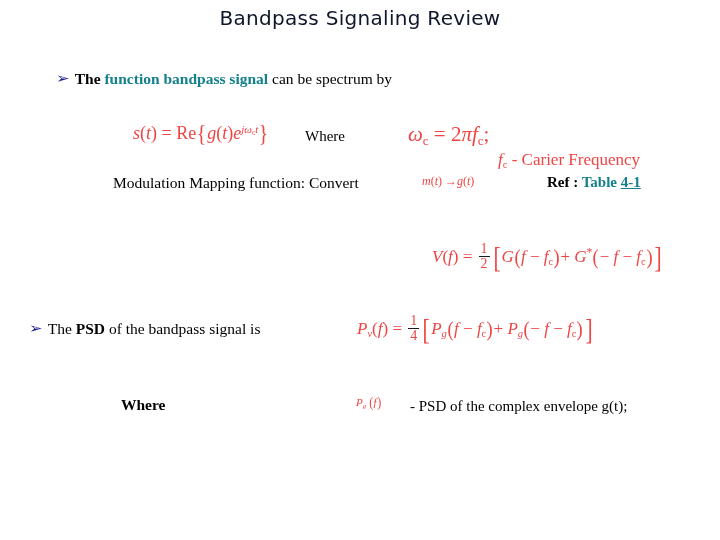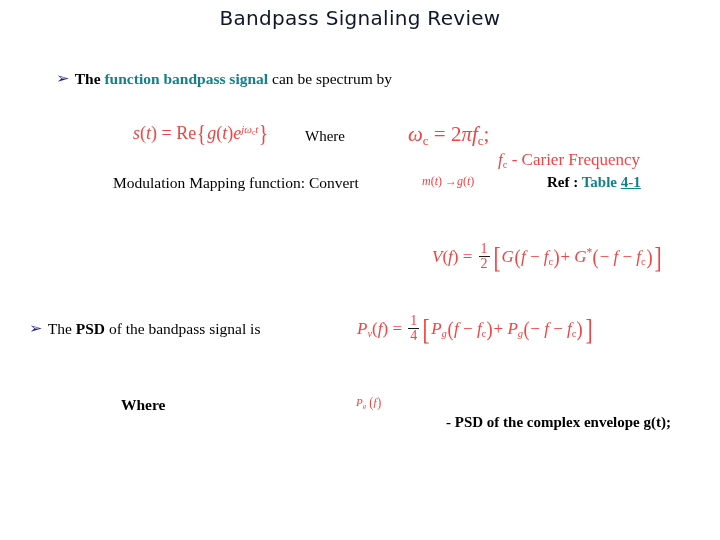--- a/index.html
+++ b/index.html
@@ -181,15 +181,15 @@
   <div class="math" style="top:312px; left:357px; font-size:17px;">
     <i>P</i><sub class="s">v</sub>(<i>f</i>) <span class="up">=</span> <span class="frac"><span class="num up">1</span><span class="den up">4</span></span><span class="bigbr">[</span><i>P</i><sub class="s">g</sub><span class="medbr">(</span><i>f</i> <span class="up">−</span> <i>f</i><sub class="sn">c</sub><span class="medbr">)</span><span class="up">+</span> <i>P</i><sub class="s">g</sub><span class="medbr">(</span><span class="up">−</span> <i>f</i> <span class="up">−</span> <i>f</i><sub class="sn">c</sub><span class="medbr">)</span><span class="bigbr">]</span>
   </div>
 
   <div class="label" style="top:396px; left:121px; font-weight:700; font-size:15.5px;">Where</div>
 
 
   <div class="math" style="top:394px; left:356px; font-size:11px;">
     <i>P</i><sub class="s">g</sub> <span class="medbr">(</span><i>f</i><span class="medbr">)</span>
   </div>
-  <div class="label" style="top:414px; left:410px; font-size:15px; font-weight:700;margin-left:36px;">- PSD of the complex envelope g(t);</div>
+  <div class="label" style="top:398px; left:410px; font-size:15px; font-weight:400;">- PSD of the complex envelope g(t);</div>
 
 </div>
 
 </body></html>

